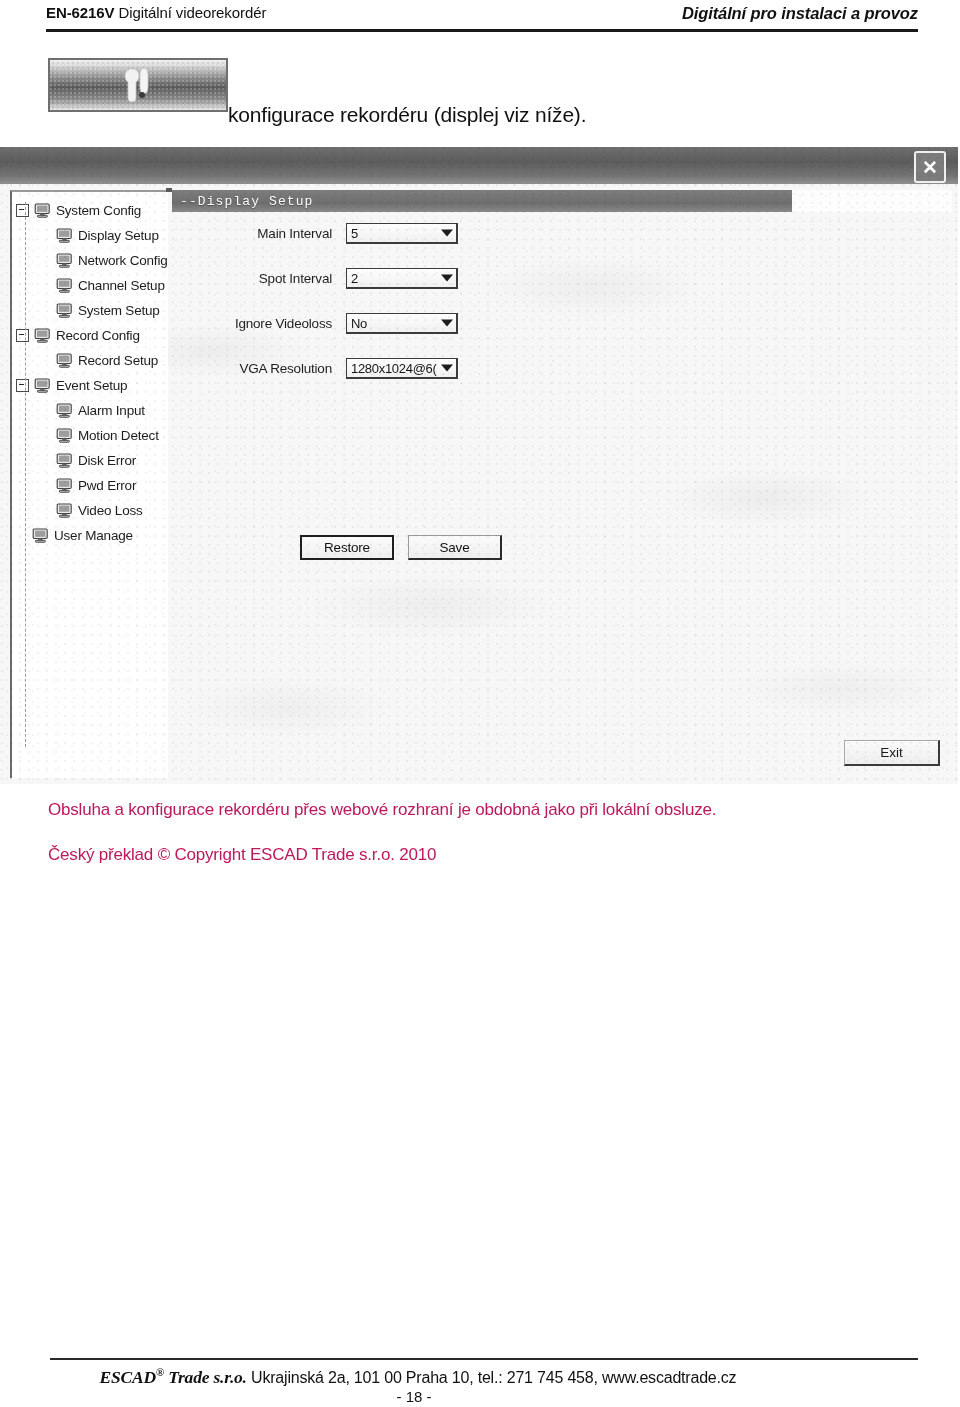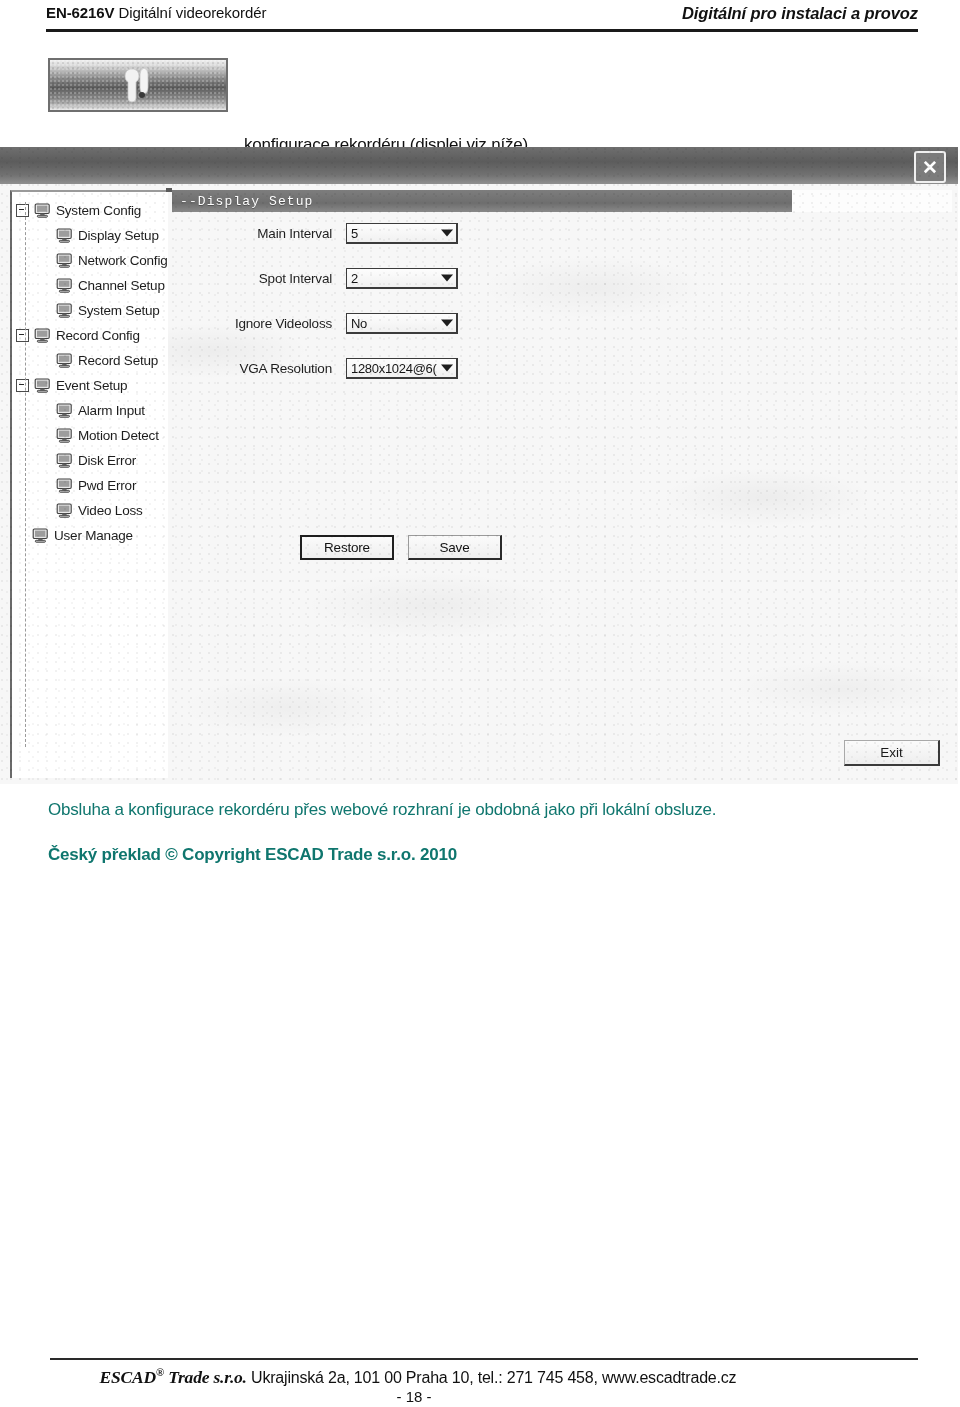--- a/index.html
+++ b/index.html
@@ -80,26 +80,25 @@
     left: 50%;
     top: 50%;
     transform: translate(-50%,-50%);
     width: 60px;
     height: 44px;
     z-index: 2;
   }
 
   .intro-text {
     position: absolute;
-    left: 244px;
+    left: 228px;
     top: 103px;
-    font-size: 17px;
+    font-size: 21px;
     white-space: nowrap;
     letter-spacing: -0.2px;
-    margin-top: 32px;
   }
 
   
   .dvr-window {
     position: absolute;
     left: 0px;
     top: 147px;
     width: 958px;
     height: 637px;
     background: #f7f7f7;
@@ -363,24 +362,24 @@
     z-index: 25;
     cursor: pointer;
   }
 
   
   .body-par {
     position: absolute;
     font-size: 17px;
     white-space: nowrap;
     letter-spacing: -0.2px;
-    color: #0f766e;
+    color: #be185d;
   }
   .par-1 { left: 48px; top: 800px; }
-  .par-2 { left: 48px; top: 845px; font-weight: bold; }
+  .par-2 { left: 48px; top: 845px; }
   .sup { font-size: 11px; vertical-align: super; }
 
   
   .footer-rule {
     position: absolute;
     left: 50px;
     top: 1358px;
     width: 868px;
     height: 2px;
     background: #2a2a2a;

